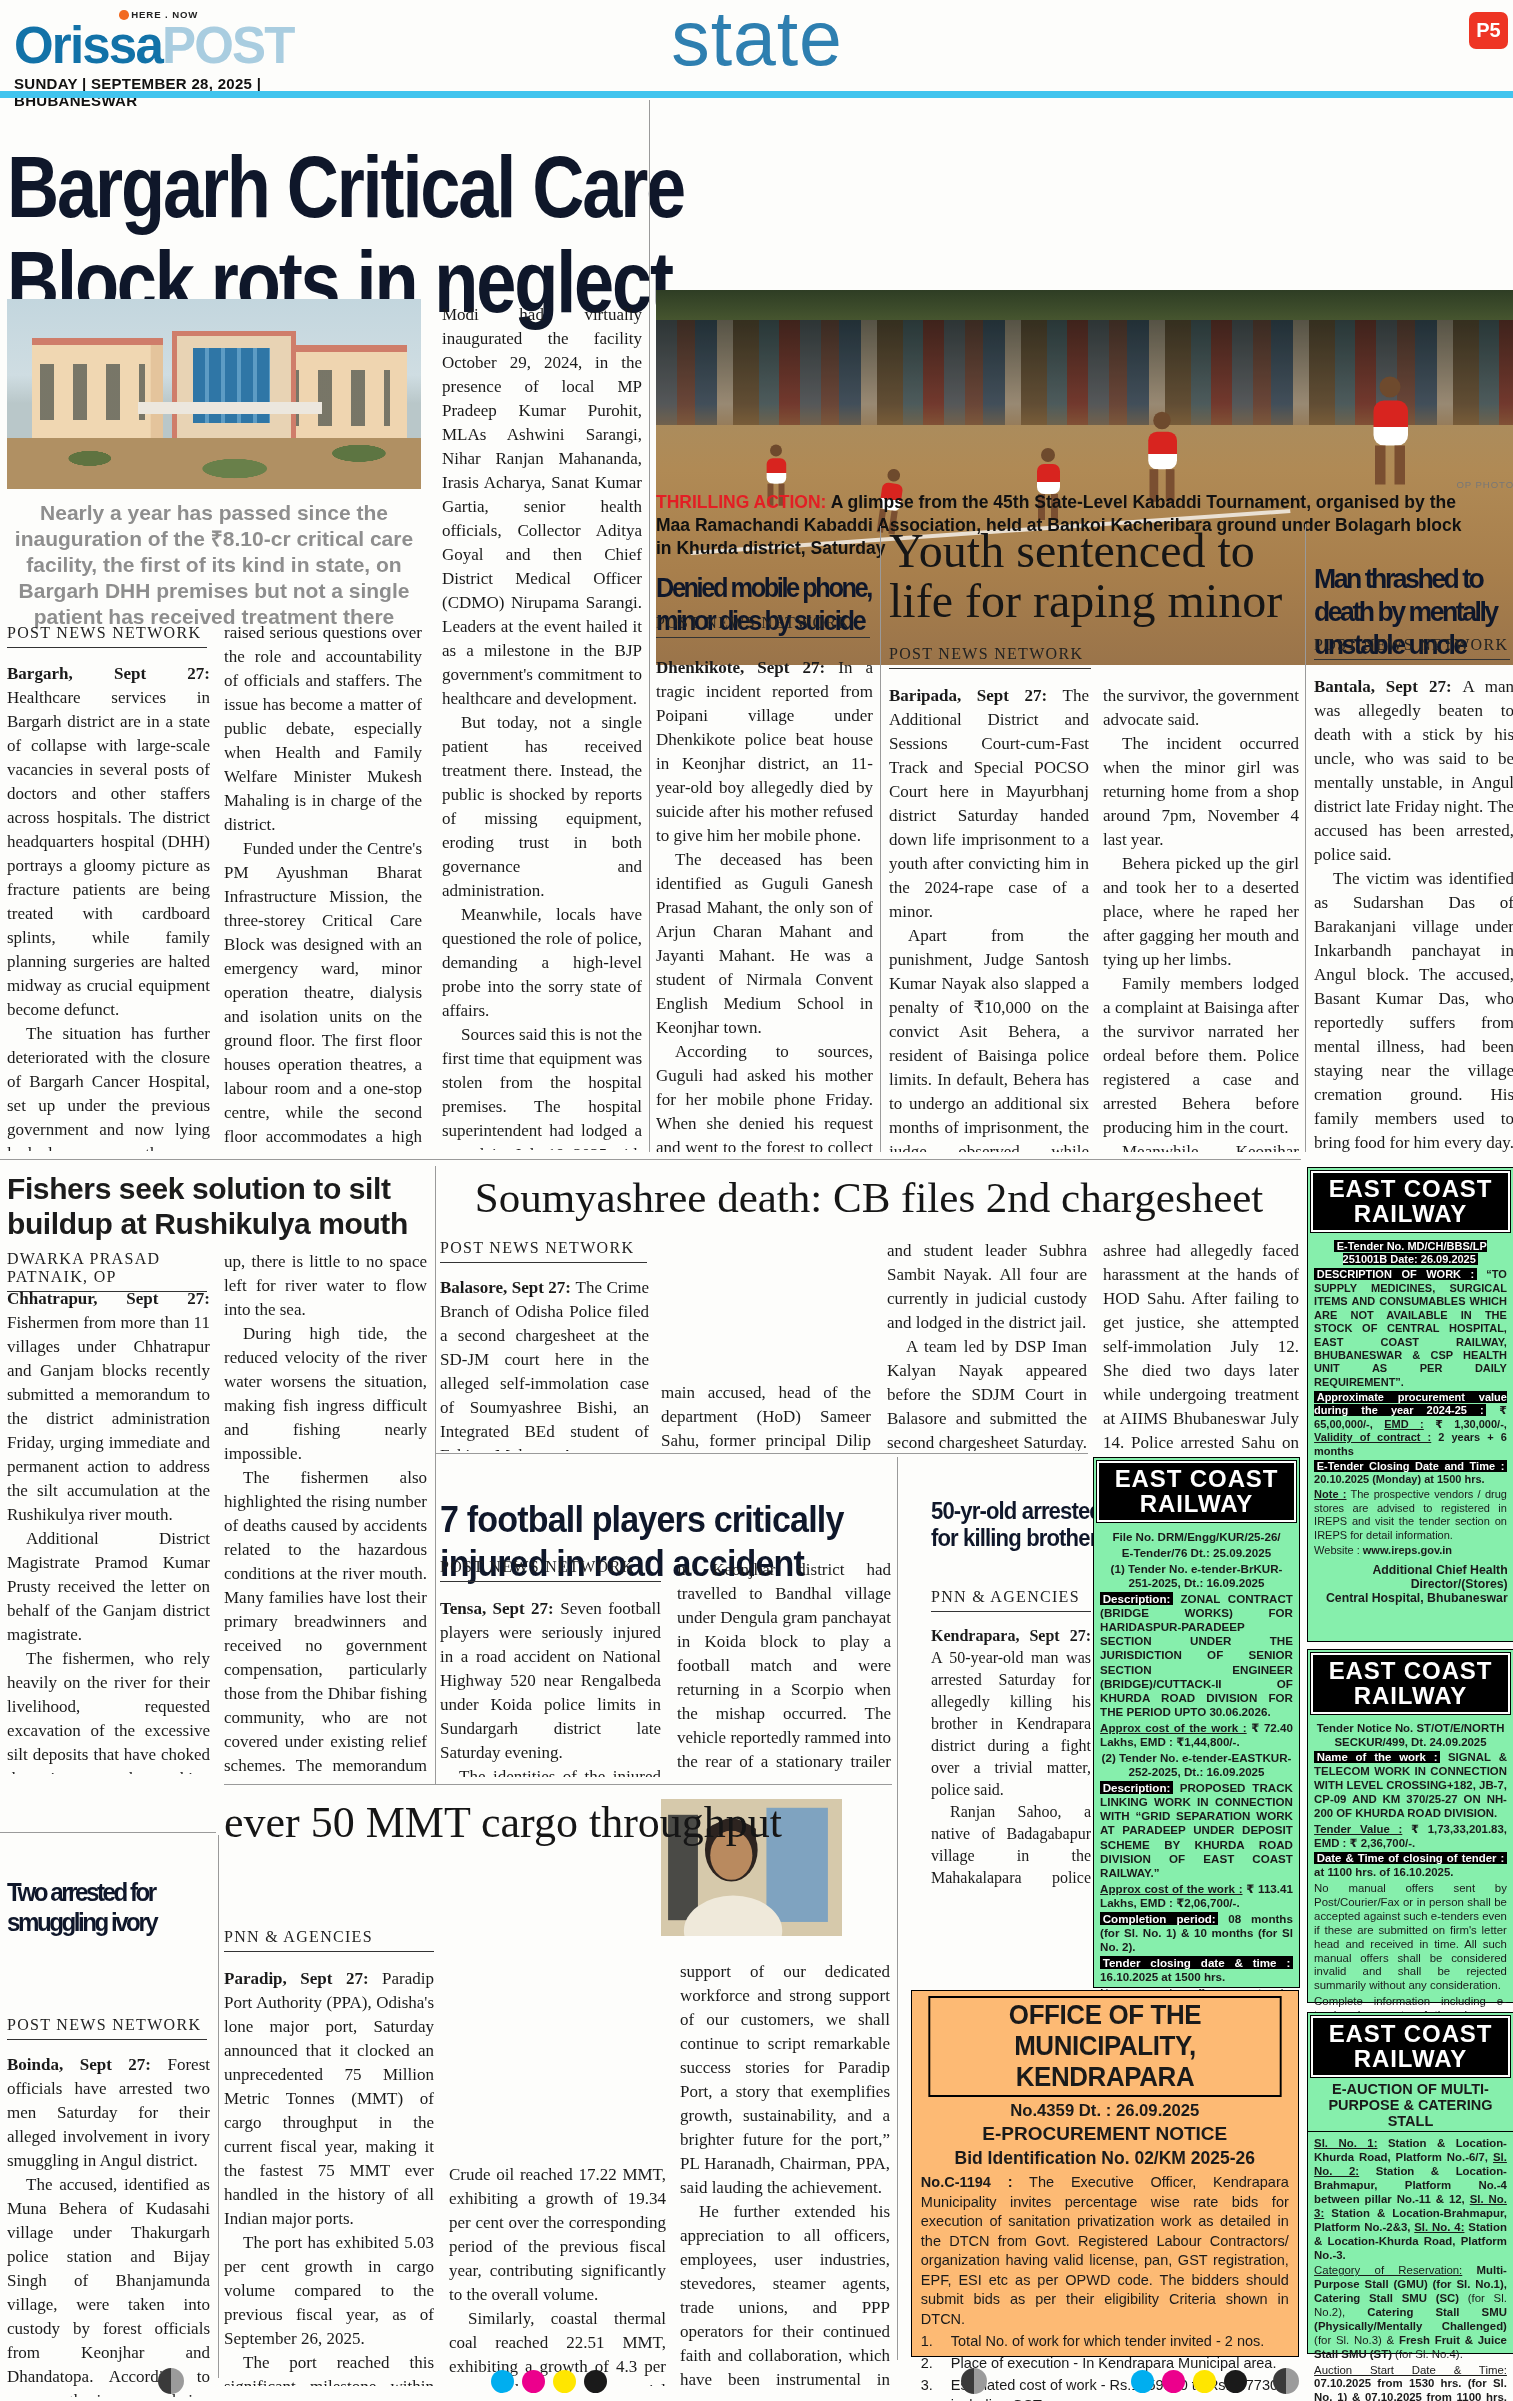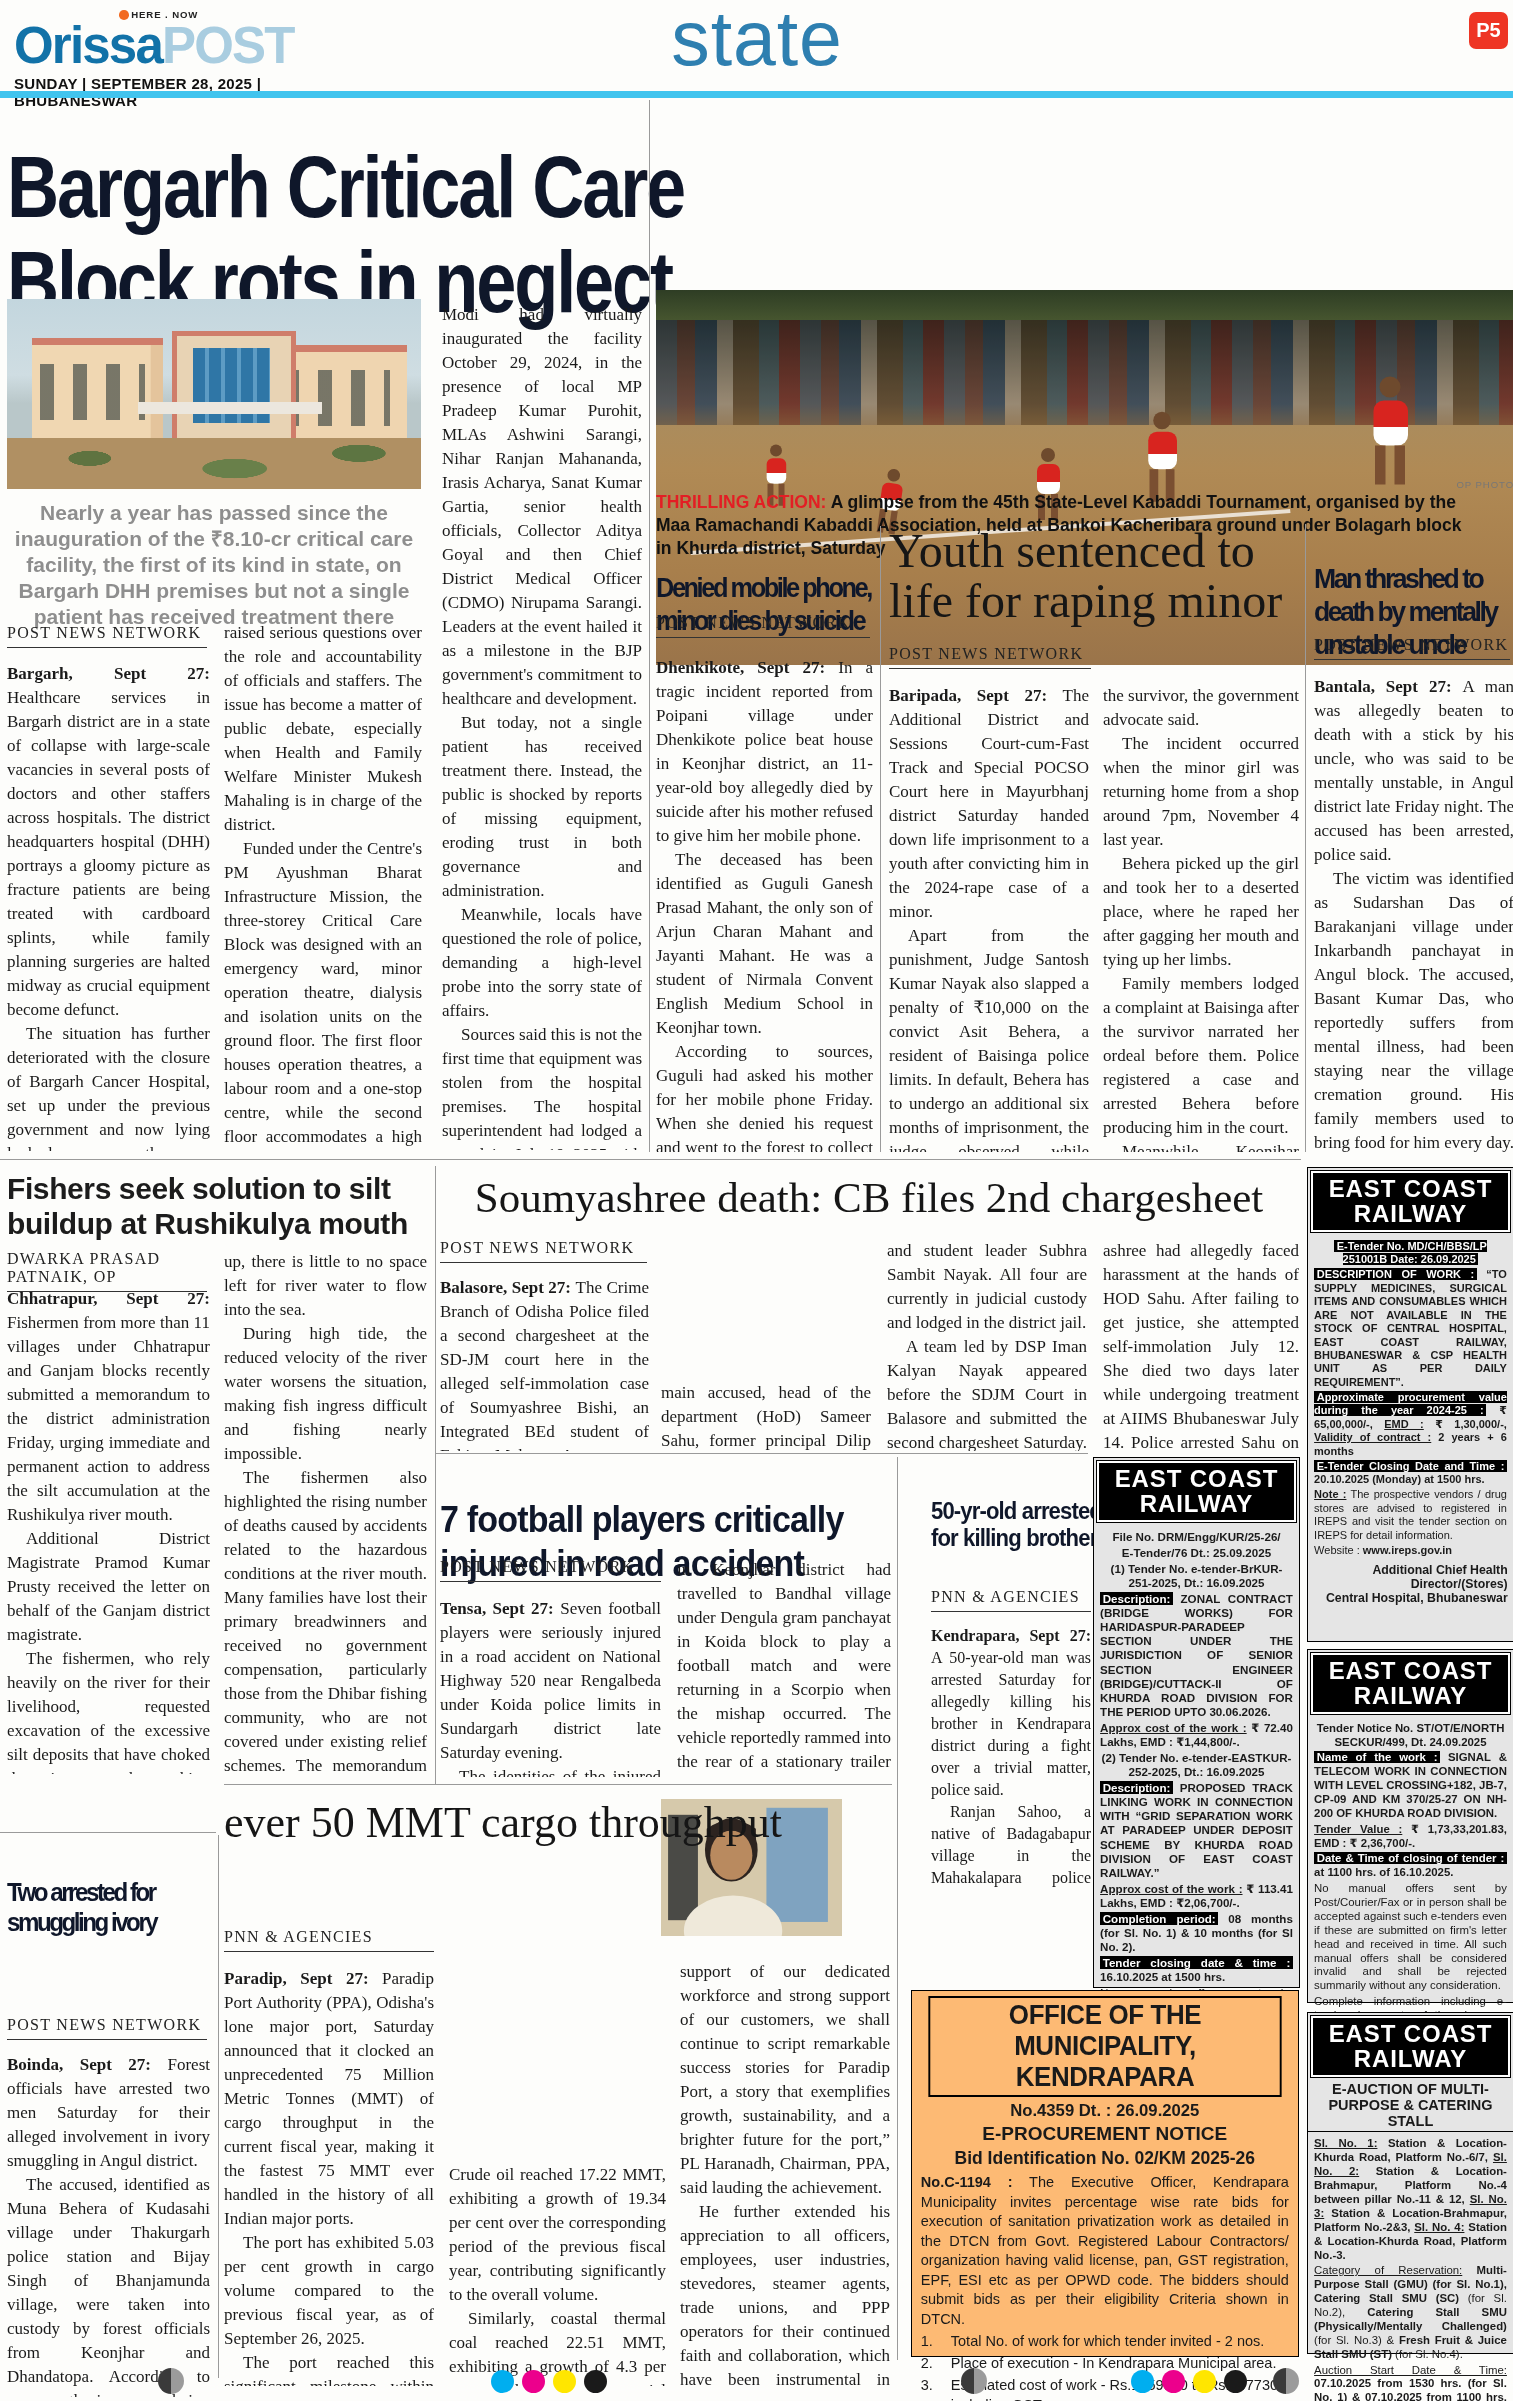--- a/index.html
+++ b/index.html
@@ -59,21 +59,21 @@
   .bld .grass{position:absolute;left:0;bottom:0;width:100%;height:51px;
       background:radial-gradient(35px 12.3px at 20% 40%,#5f7340 60%,transparent 62%),radial-gradient(53px 16px at 55% 60%,#69804a 60%,transparent 62%),radial-gradient(44px 14px at 85% 30%,#5d7542 60%,transparent 62%),#b09063;}
   .portrait{background:linear-gradient(180deg,#cfc3a6,#d9cdb0 60%,#cabfa0);}
   .portrait svg{display:block;}
   .murder{background:linear-gradient(135deg,#b3101c 0%,#d8212b 45%,#6e0b10 100%);position:relative;overflow:hidden;}
   .murder .tape{position:absolute;left:-10%;top:5.3px;width:120%;height:12.3px;background:repeating-linear-gradient(90deg,#e8d23a 0 16px,#151515 16px 26px);transform:rotate(-6deg);opacity:.9;}
   .murder .word{position:absolute;left:0;right:0;top:26px;text-align:center;color:#fff;
       font-family:"Liberation Sans",sans-serif;font-weight:800;font-size:24px;letter-spacing:1.8px;text-shadow:1.8px 1.8px 0 #3a0406;}
   .murder svg{position:absolute;left:5.3px;top:12.3px;opacity:.85;}
   
-  .ad{font-family:"Liberation Sans","DejaVu Sans",sans-serif;background:#e5e5e5;border:1.8px solid #000;}
+  .ad{font-family:"Liberation Sans","DejaVu Sans",sans-serif;background:#86efac;border:1.8px solid #000;}
   .ad-head{background:#000;color:#fff;font-weight:800;text-align:center;letter-spacing:0.9px;
            font-size:26px;padding:3.5px 0;line-height:1.05;text-shadow:0 0 1.8px #000;border:2.6px double #fff;outline:1.8px solid #000;margin:2.6px;}
   .ad-body{padding:3.5px 6.1px 1.8px 6.1px;font-size:12.7px;line-height:1.22;}
   .adline{margin:1.8px 0;text-align:justify;}
   .adline.ctr{text-align:center;}
   .seg-n{font-weight:400;}
   .seg-b{font-weight:700;}
   .seg-u{text-decoration:underline;}
   .seg-bu{font-weight:700;text-decoration:underline;}
   .seg-inv{background:#000;color:#fff;font-weight:700;padding:0 2.6px;}

